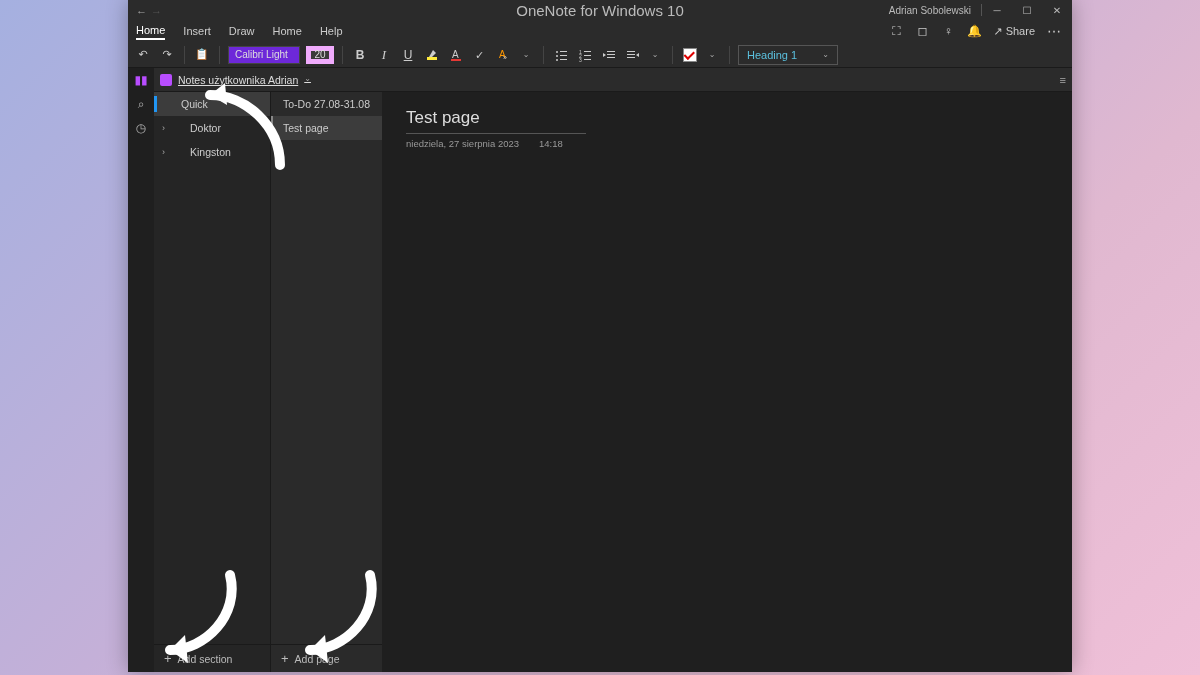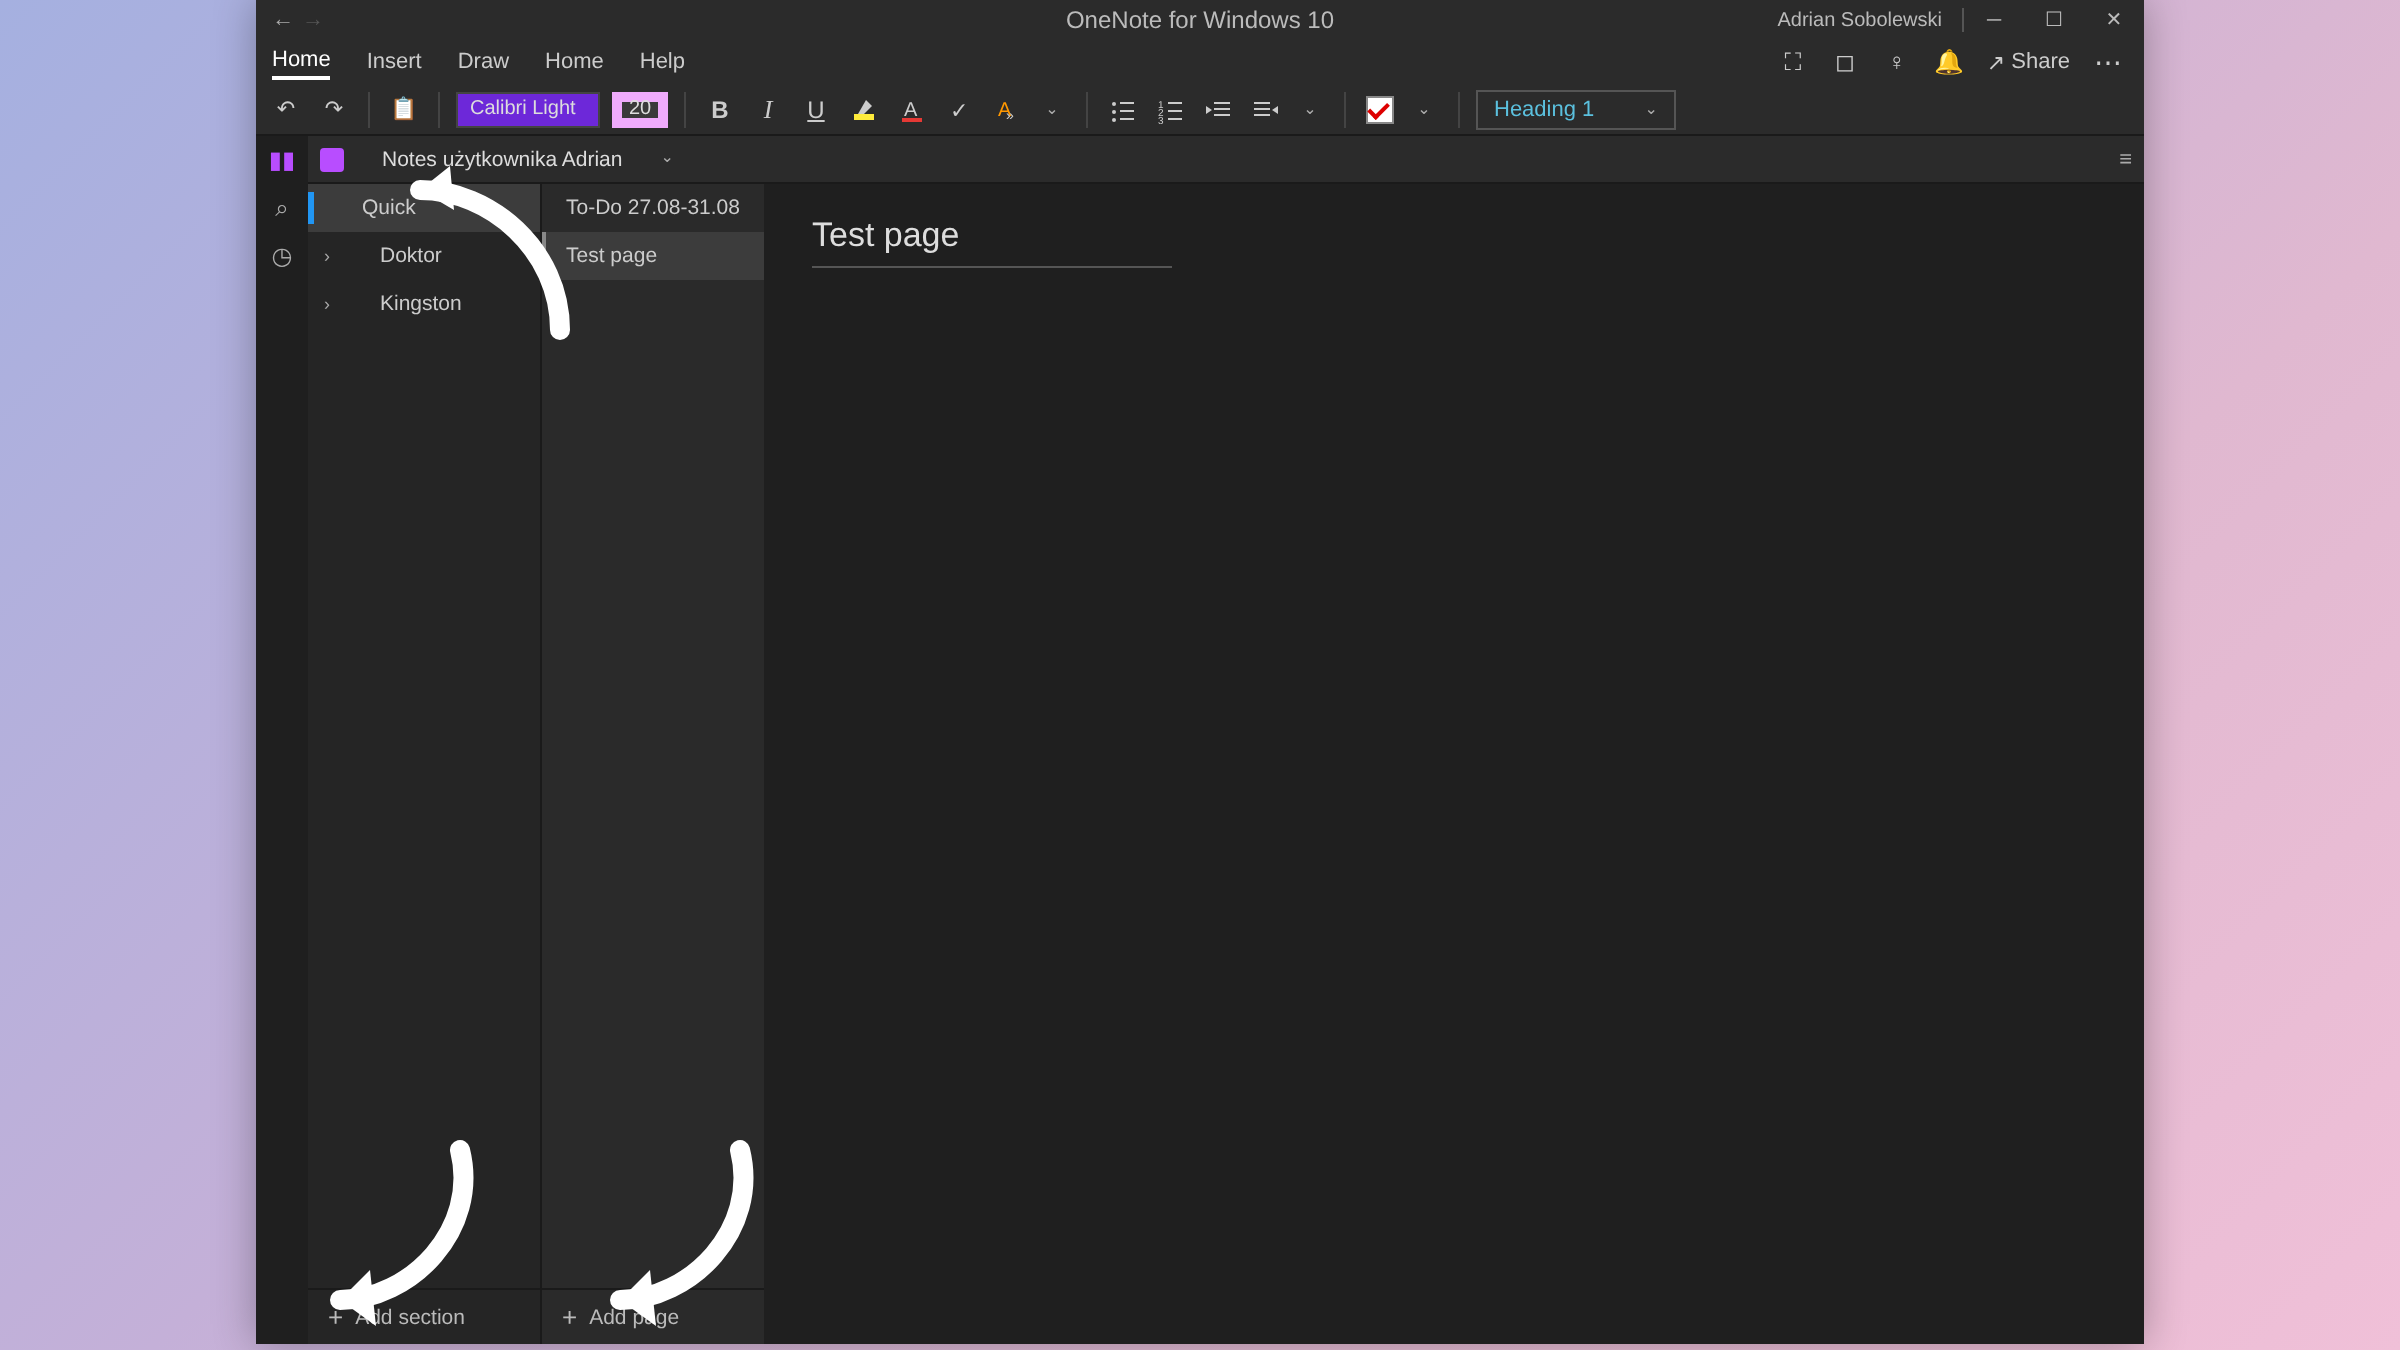--- a/index.html
+++ b/index.html
@@ -23,21 +23,21 @@
     height: 20px;
     background: #2b2b2b;
     display: flex;
     align-items: center;
     font-size: 10px;
     position: relative;
   }
   .titlebar .nav-arrows { display:flex; gap:4px; padding-left:8px; align-items:center;}
   .titlebar .nav-arrows span { font-size:11px; color:#aaa; }
   .titlebar .nav-arrows span:last-child { color:#555;}
-  .titlebar .title { position:absolute; left:50%; transform:translateX(-50%); color:#bbb; font-size:12px;}
+  .titlebar .title { position:absolute; left:50%; transform:translateX(-50%); color:#bbb; font-size:15px;}
   .titlebar .right { position:absolute; right:0; display:flex; align-items:center; gap:0;}
   .titlebar .user { font-size:10px; color:#bbb; padding:0 10px; }
   .titlebar .divider { width:1px; height:12px; background:#555; }
   .titlebar .winbtn { width:30px; height:20px; display:flex; align-items:center; justify-content:center; font-size:10px; color:#bbb;}
   
   .menubar {
     height: 22px;
     background: #2b2b2b;
     display: flex;
     align-items: center;
@@ -77,21 +77,21 @@
   
   .main {
     flex:1;
     display:flex;
     background:#202020;
     overflow:hidden;
   }
   .railcol { width:26px; background:#1f1f1f; display:flex; flex-direction:column; align-items:center; padding-top:4px; gap:8px;}
   .railcol .ric { width:16px;height:16px; display:flex;align-items:center;justify-content:center; color:#aaa; font-size:12px;}
   .notebook-hdr-row { height:24px; background:#2b2b2b; display:flex;align-items:center; padding:0 6px; border-bottom:1px solid #1a1a1a;}
-  .notebook-hdr { display:flex;align-items:flex-start;gap:19px; font-size:10.5px; color:#ddd; cursor:pointer;}
+  .notebook-hdr { display:flex;align-items:flex-start;gap:6px; font-size:10.5px; color:#ddd; cursor:pointer;text-decoration:underline;}
   .nb-ic { width:12px;height:12px;background:#b84dff;border-radius:2px;}
   .notebook-hdr .chev { font-size:8px;color:#aaa;}
   .sort-ic { margin-left:auto; color:#aaa; font-size:11px;}
   .panels { flex:1; display:flex; flex-direction:column;}
   .panel-body { flex:1; display:flex; }
   .sections {
     width:116px; background:#252525; display:flex; flex-direction:column;
   }
   .pages {
     width:112px; background:#2a2a2a; display:flex; flex-direction:column;
@@ -289,20 +289,24 @@
           </div>
           <div class="add-row">
             <span class="plus">+</span>
             <span>Add page</span>
           </div>
         </div>
 
         <div class="content">
           <div class="page-title">Test page</div>
           <div class="title-underline"></div>
+          <div class="meta">
+            <span>niedziela, 27 sierpnia 2023</span>
+            <span>14:18</span>
+          </div>
         </div>
       </div>
     </div>
   </div>
 </div>
 
 <svg class="arrow" style="left:185px;top:75px;" width="120" height="110">
   <path d="M95 90 C 95 50, 60 20, 25 20"></path>
   <polygon class="head" points="25,20 40,8 42,30"></polygon>
 </svg>

